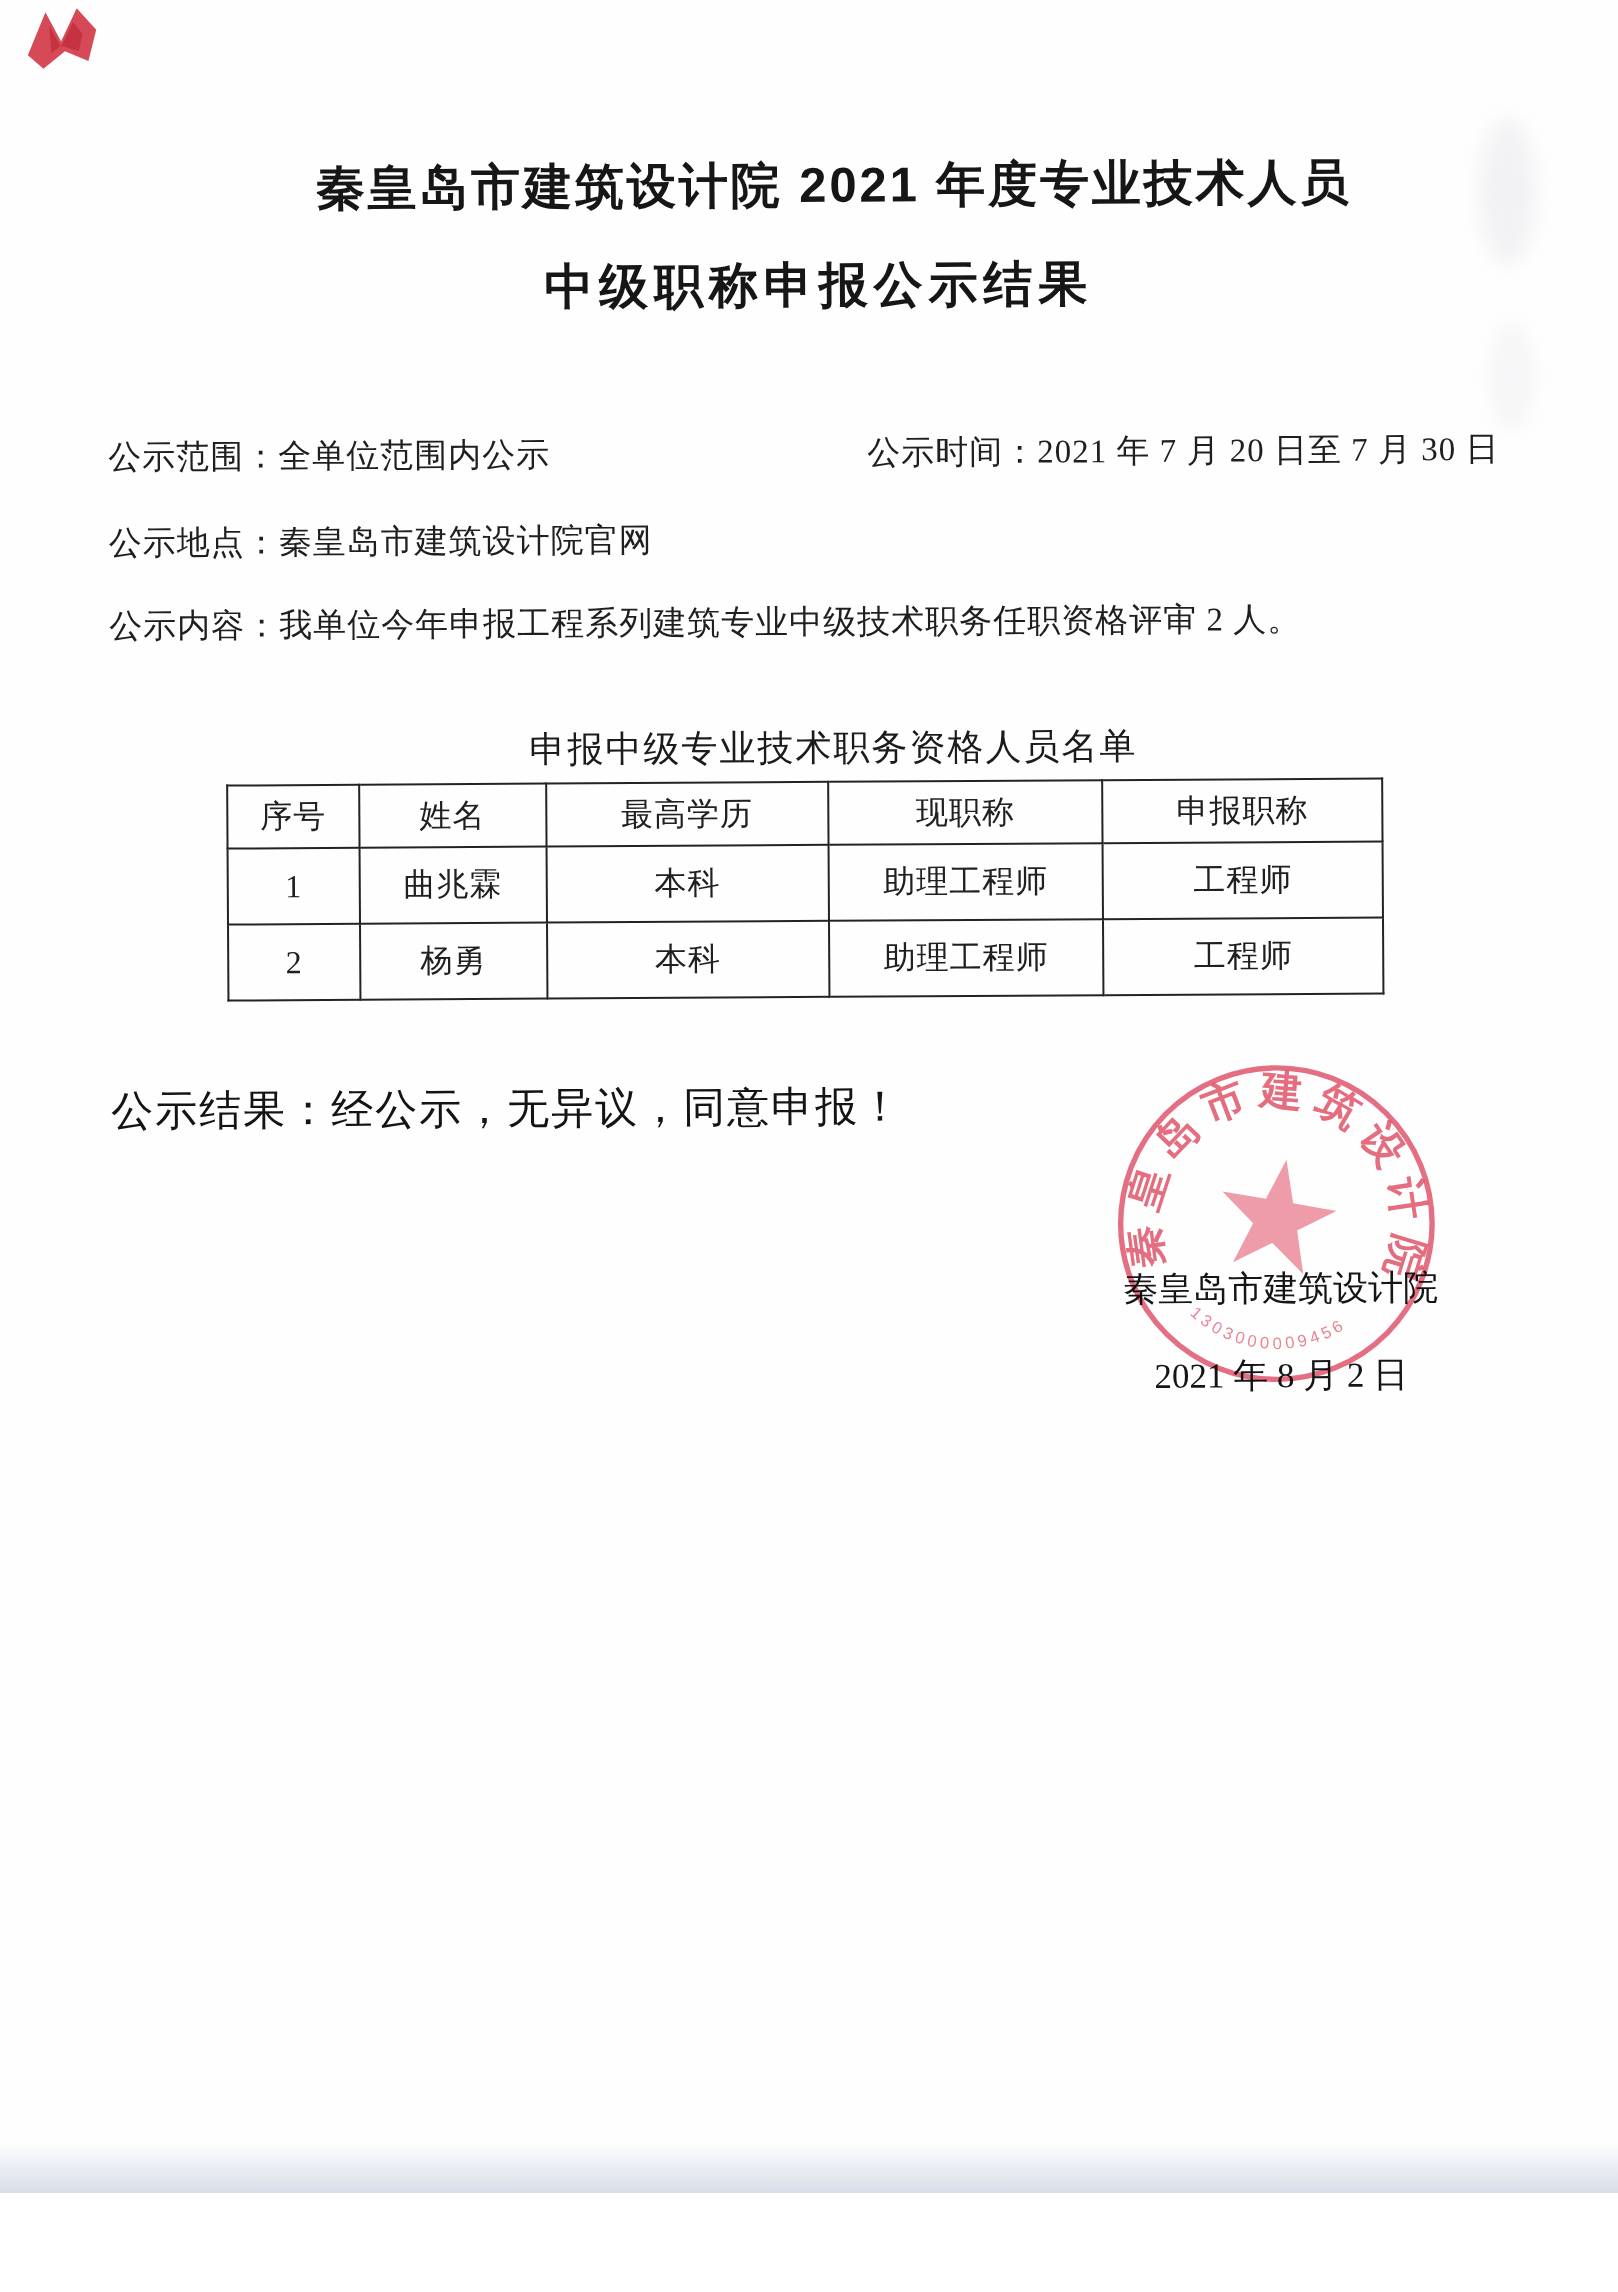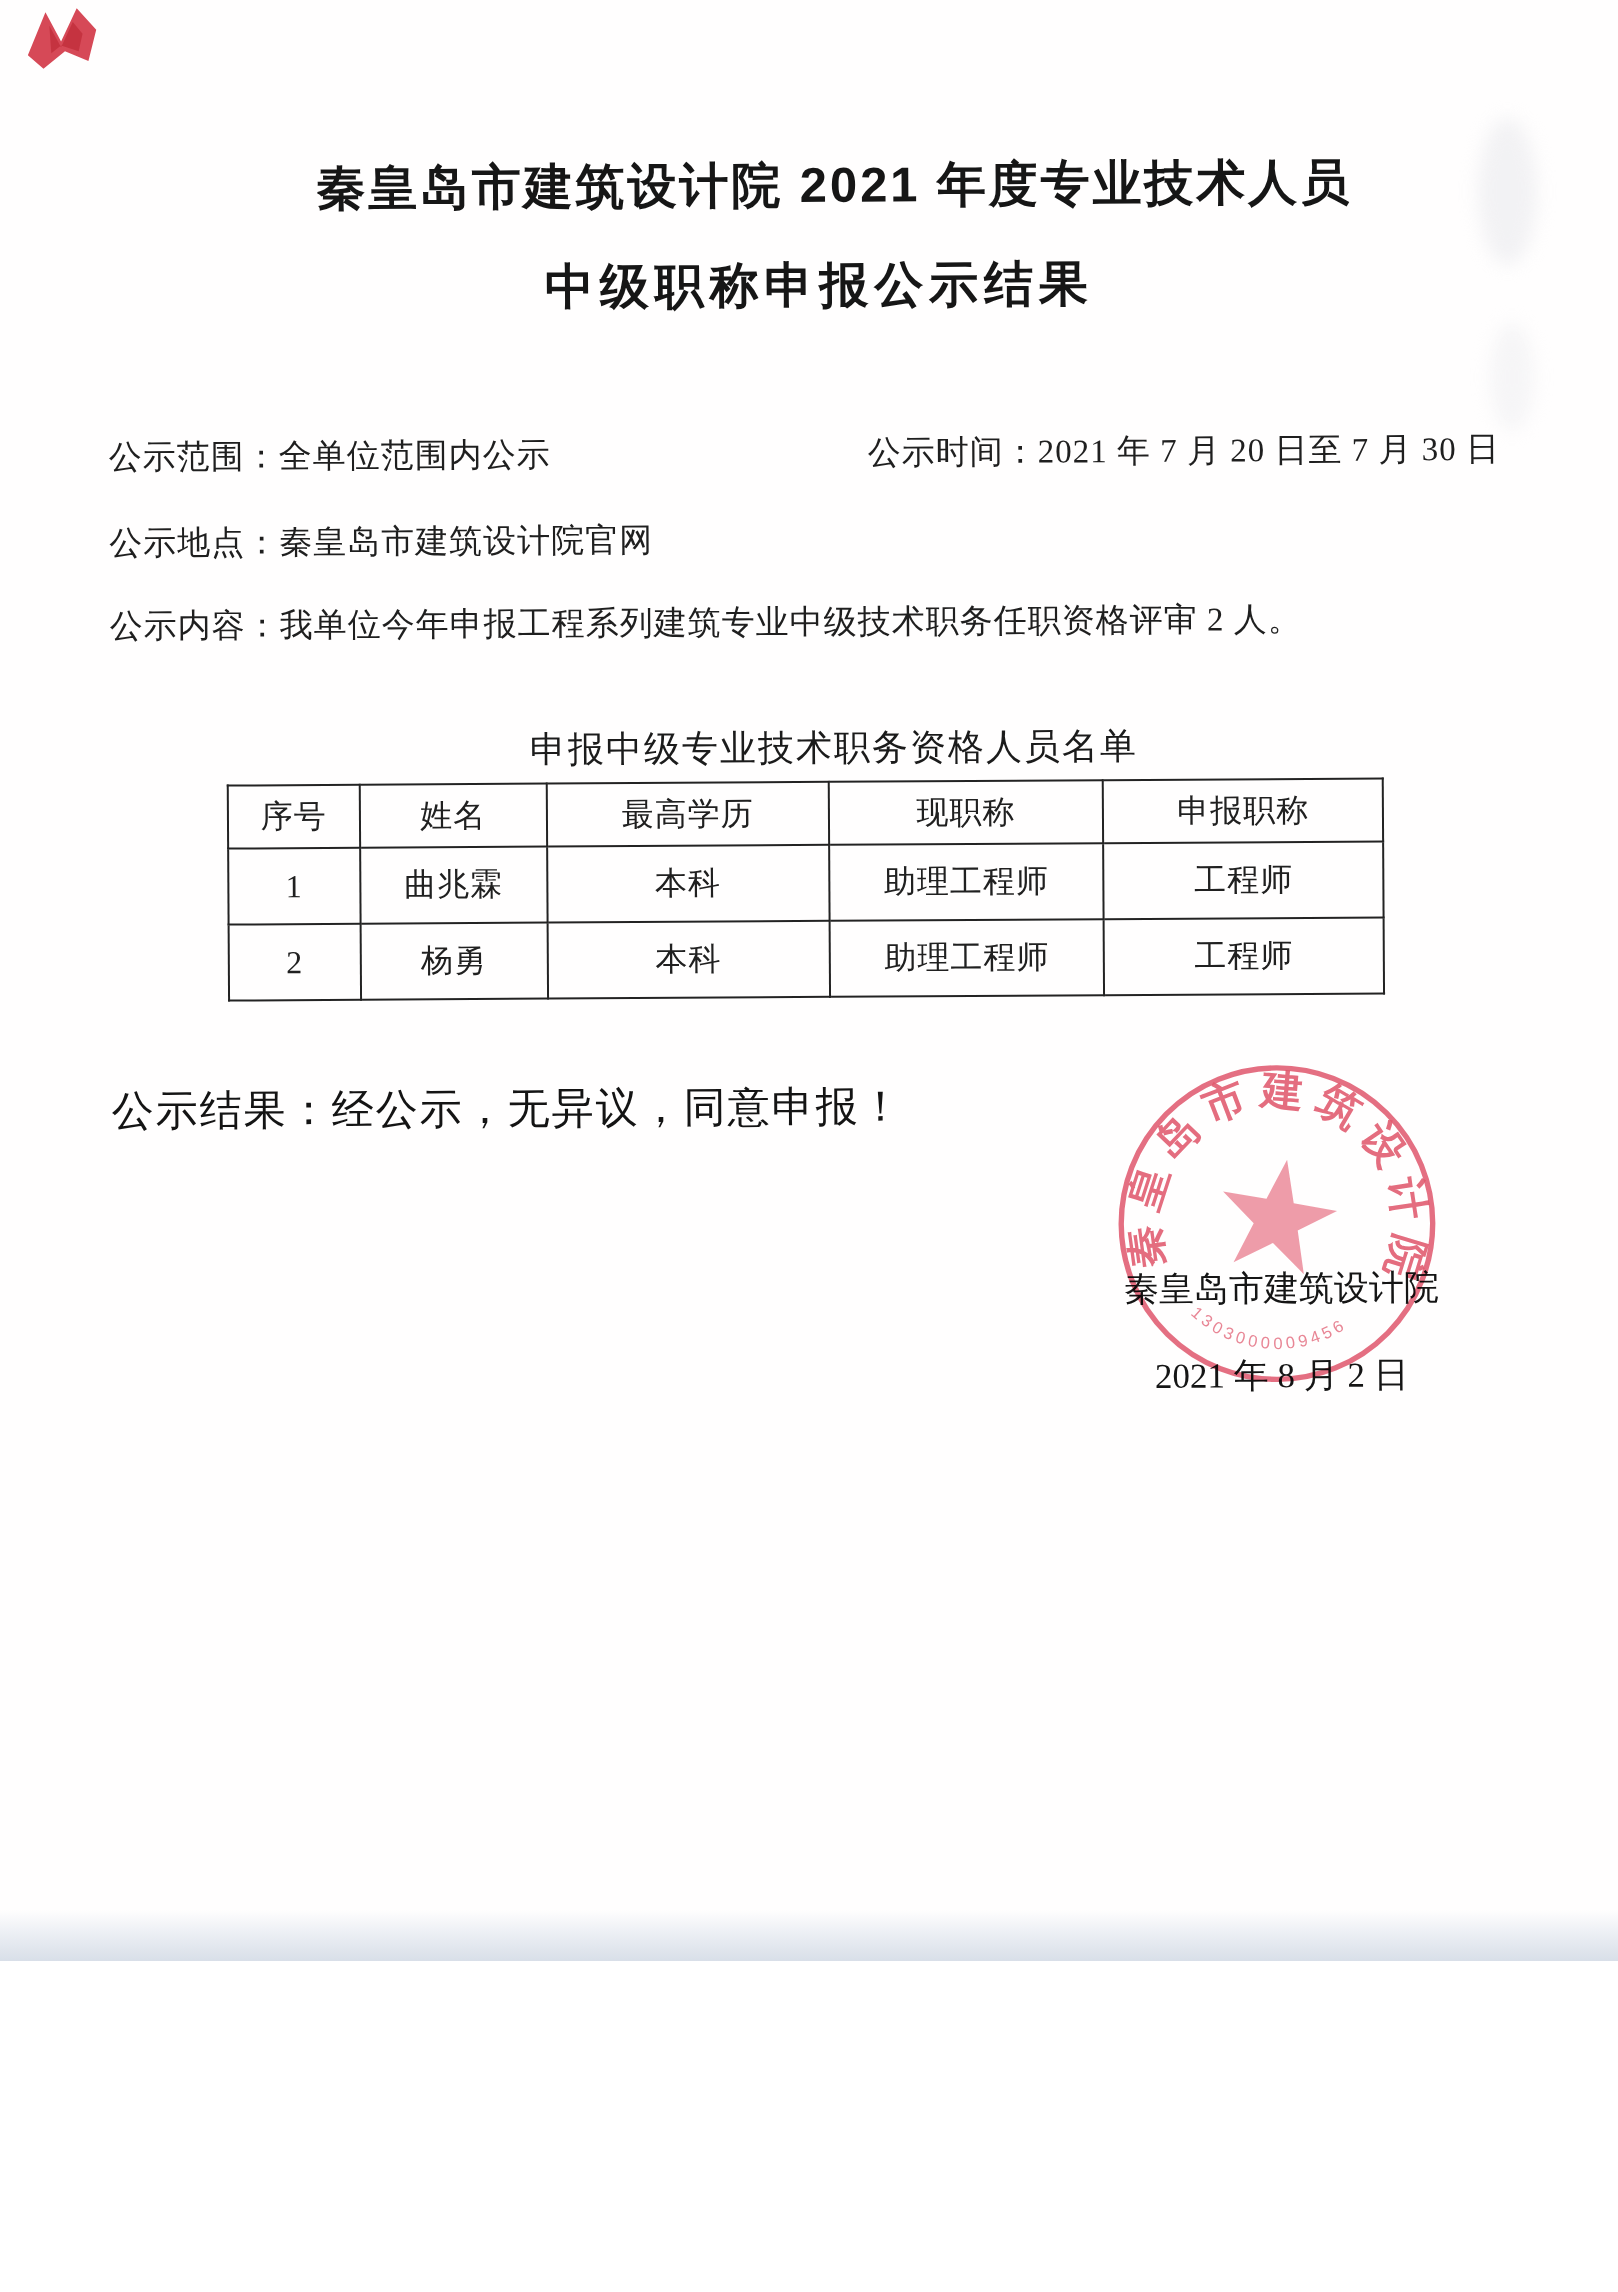--- a/index.html
+++ b/index.html
@@ -1,18 +1,18 @@
 <!DOCTYPE html>
 <html><head>
 <meta charset="utf-8">
 <style>
   html,body{margin:0;padding:0;background:#ffffff;}
   .page{
     position:relative;
-    width:1618px;height:1961px;
+    width:1618px;height:2193px;
     background:#fffefe;
     overflow:hidden;
     font-family:"Liberation Serif","DejaVu Serif",serif;
     color:#1c1c1c;
   }
   .skew{
     position:absolute;inset:0;
     transform:rotate(-0.35deg);
     transform-origin:50% 42%;
   }

